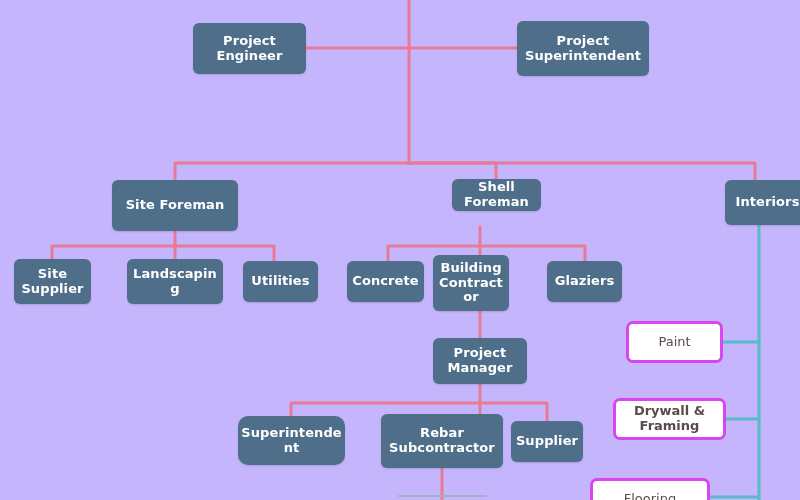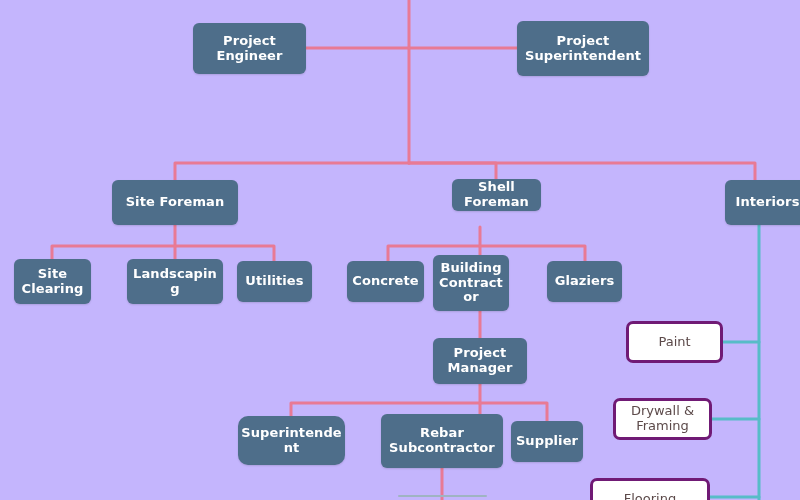--- a/index.html
+++ b/index.html
@@ -40,21 +40,21 @@
     font-weight: bold;
     font-size: 13px;
     letter-spacing: 0.1px;
     box-shadow: 0 1px 2px rgba(0,0,0,0.13);
   }
   .node.outline {
     background: #ffffff;
     color: #5c4a4a;
     font-weight: normal;
     font-size: 13px;
-    border: 3px solid #701a75;
+    border: 3px solid #d946ef;
     border-radius: 7px;
   }
   .node .lbl {
     display: block;
     width: 100%;
     padding: 0 3px;
     box-sizing: border-box;
     word-break: break-word;
   }
 </style>
@@ -89,36 +89,36 @@
       <polyline points="759,497 710,497" fill="none" stroke="#57bcc8" stroke-width="3" stroke-linecap="round" stroke-linejoin="round"></polyline>
       <polyline points="399,496 486,496" fill="none" stroke="#9fb4c2" stroke-width="2" stroke-linecap="round" stroke-linejoin="round"></polyline>
     </svg>
   <div id="nodes">
       <div class="node filled" style="left: 193px; top: 23px; width: 113px; height: 51px;">
         <span class="lbl">Project Engineer</span>
       </div>
       <div class="node filled" style="left: 517px; top: 21px; width: 132px; height: 55px;">
         <span class="lbl">Project Superintendent</span>
       </div>
-      <div class="node filled" style="left: 112px; top: 180px; width: 126px; height: 45px;">
+      <div class="node filled" style="left: 112px; top: 180px; width: 126px; height: 51px;">
         <span class="lbl">Site Foreman</span>
       </div>
       <div class="node filled" style="left: 452px; top: 179px; width: 89px; height: 32px;">
         <span class="lbl">Shell Foreman</span>
       </div>
       <div class="node filled" style="left: 725px; top: 180px; width: 85px; height: 45px;">
         <span class="lbl">Interiors</span>
       </div>
       <div class="node filled" style="left: 14px; top: 259px; width: 77px; height: 45px;">
-        <span class="lbl">Site Clearing</span>
+        <span class="lbl">Site Supplier</span>
       </div>
       <div class="node filled" style="left: 127px; top: 259px; width: 96px; height: 45px;">
         <span class="lbl">Landscaping</span>
       </div>
-      <div class="node filled" style="left: 237px; top: 261px; width: 75px; height: 41px;">
+      <div class="node filled" style="left: 243px; top: 261px; width: 75px; height: 41px;">
         <span class="lbl">Utilities</span>
       </div>
       <div class="node filled" style="left: 347px; top: 261px; width: 77px; height: 41px;">
         <span class="lbl">Concrete</span>
       </div>
       <div class="node filled" style="left: 433px; top: 255px; width: 76px; height: 56px;">
         <span class="lbl">Building Contractor</span>
       </div>
       <div class="node filled" style="left: 547px; top: 261px; width: 75px; height: 41px;">
         <span class="lbl">Glaziers</span>
@@ -131,20 +131,20 @@
       </div>
       <div class="node filled" style="left: 381px; top: 414px; width: 122px; height: 54px;">
         <span class="lbl">Rebar Subcontractor</span>
       </div>
       <div class="node filled" style="left: 511px; top: 421px; width: 72px; height: 41px;">
         <span class="lbl">Supplier</span>
       </div>
       <div class="node outline" style="left: 626px; top: 321px; width: 97px; height: 42px;">
         <span class="lbl">Paint</span>
       </div>
-      <div class="node outline" style="left: 613px; top: 398px; width: 99px; height: 42px;">
+      <div class="node outline" style="left: 613px; top: 398px; width: 113px; height: 42px; font-weight: bold;">
         <span class="lbl">Drywall &amp; Framing</span>
       </div>
       <div class="node outline" style="left: 590px; top: 478px; width: 120px; height: 42px;">
         <span class="lbl">Flooring</span>
       </div>
     </div>
 </div>
 
 </body></html>

